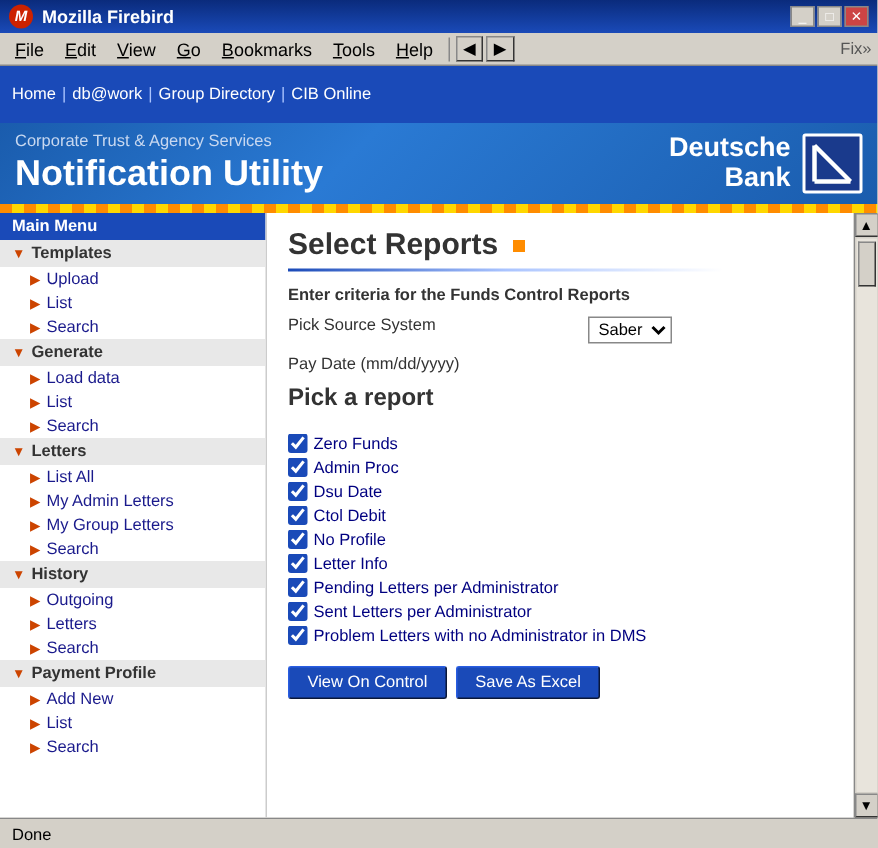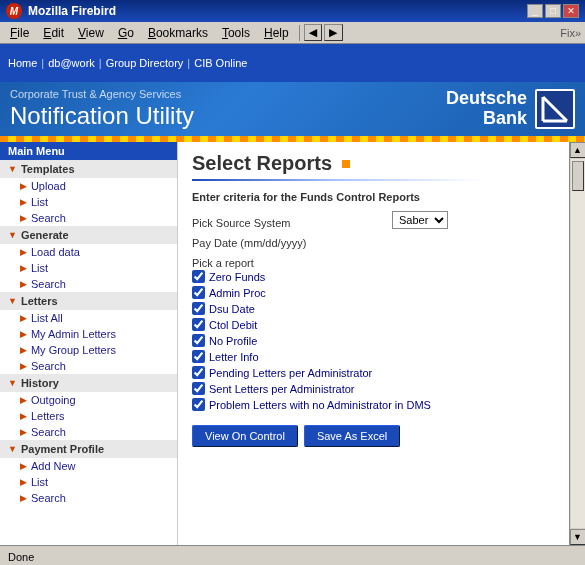--- a/index.html
+++ b/index.html
@@ -29,21 +29,21 @@
 
     
     .nav-bar { background: #1a4ab8; color: white; display: flex; align-items: center; padding: 19px 8px; gap: 4px; font-size: 11px; height: 20px; }
     .nav-link { color: white; text-decoration: none; cursor: pointer; }
     .nav-sep { color: #aac4ff; }
 
     
     .brand-bar { background: linear-gradient(135deg, #1a5cad 0%, #2a7ad4 40%, #1a5cad 100%); padding: 6px 10px; display: flex; justify-content: space-between; align-items: center; height: 54px; }
     .brand-text { color: white; }
     .brand-subtitle { font-size: 11px; color: #c8d8f0; }
-    .brand-title { font-size: 24px; font-weight: normal; color: white; margin-top: 2px; }
+    .brand-title { font-size: 24px; font-weight: bold; color: white; margin-top: 2px; }
     .deutsche-bank-logo { display: flex; align-items: center; gap: 8px; }
     .db-text { color: white; font-size: 18px; font-weight: bold; text-align: right; line-height: 1.1; }
     .db-icon { width: 40px; height: 40px; background: #1a3a8c; border: 2px solid white; display: flex; align-items: center; justify-content: center; font-size: 22px; color: white; font-weight: bold; font-style: italic; border-radius: 2px; }
 
     
     .orange-border { height: 6px; background: repeating-linear-gradient(90deg, #ff8c00 0px, #ff8c00 8px, #ffd700 8px, #ffd700 16px); }
 
     
     .main-layout { display: flex; height: calc(565px - 22px - 22px - 20px - 70px - 6px - 22px); }
 
@@ -62,26 +62,26 @@
     .scroll-track { flex: 1; background: #e8e4dc; width: 14px; margin: 1px; }
     .scroll-thumb { width: 12px; height: 30px; background: #d4d0c8; border: 1px outset #888; margin: 0 auto; margin-top: 2px; }
 
     
     .page-title { font-size: 20px; font-weight: bold; color: #333; display: flex; align-items: center; gap: 6px; margin-bottom: 4px; }
     .title-indicator { width: 8px; height: 8px; background: #ff8c00; display: inline-block; margin-left: 4px; }
     .title-underline { height: 2px; background: linear-gradient(to right, #1a4ab8, #aac4ff, transparent); margin-bottom: 10px; width: 80%; }
 
     .section-label { font-weight: bold; font-size: 11px; color: #333; margin-bottom: 8px; }
 
-    .form-row { display: flex; align-items: flex-end; margin-bottom: 8px; }
+    .form-row { display: flex; align-items: flex-start; margin-bottom: 8px; }
     .form-label { width: 200px; font-size: 11px; color: #333; }
     .form-select { border: 1px solid #888; padding: 1px 2px; font-size: 11px; background: white; cursor: pointer; }
     .form-input { border: 1px solid #888; padding: 1px 4px; font-size: 11px; width: 120px; background: white; }
 
-    .pick-report-label { font-weight: normal; font-size: 11px; color: #333; margin: 8px 0 1px 0; }
+    .pick-report-label { font-weight: bold; font-size: 16px; color: #333; margin: 8px 0 14px 0; }
 
     .checkbox-row { display: flex; align-items: center; gap: 4px; margin-bottom: 3px; }
     .checkbox-row input[type="checkbox"] { width: 13px; height: 13px; accent-color: #1a4ab8; }
     .checkbox-label { font-size: 11px; color: #000080; cursor: pointer; }
 
     .button-row { display: flex; gap: 6px; margin-top: 14px; }
     .action-btn { padding: 4px 12px; font-size: 11px; background: #1a4ab8; color: white; border: 1px outset #1a3a8c; cursor: pointer; border-radius: 2px; }
 
     
     .status-bar { background: #d4d0c8; border-top: 1px solid #888; padding: 2px 8px; font-size: 11px; height: 22px; display: flex; align-items: center; }

